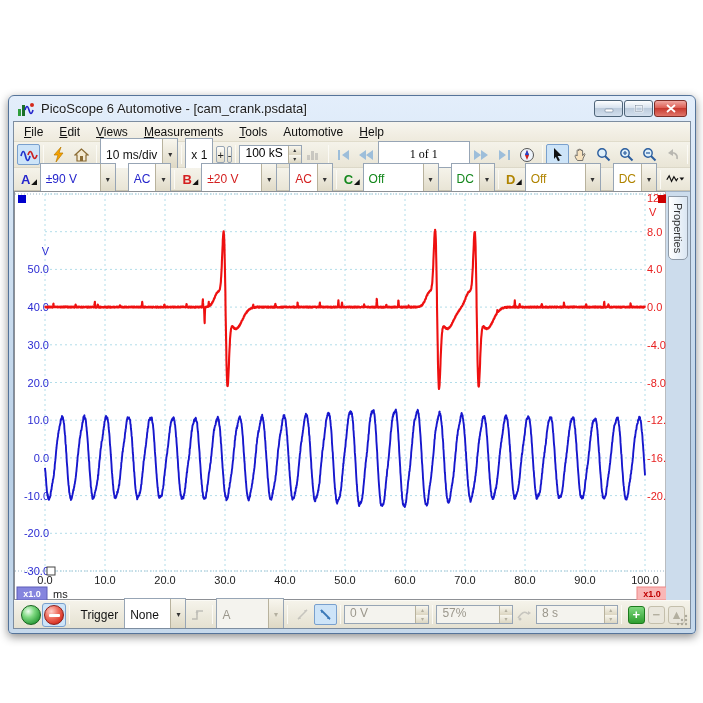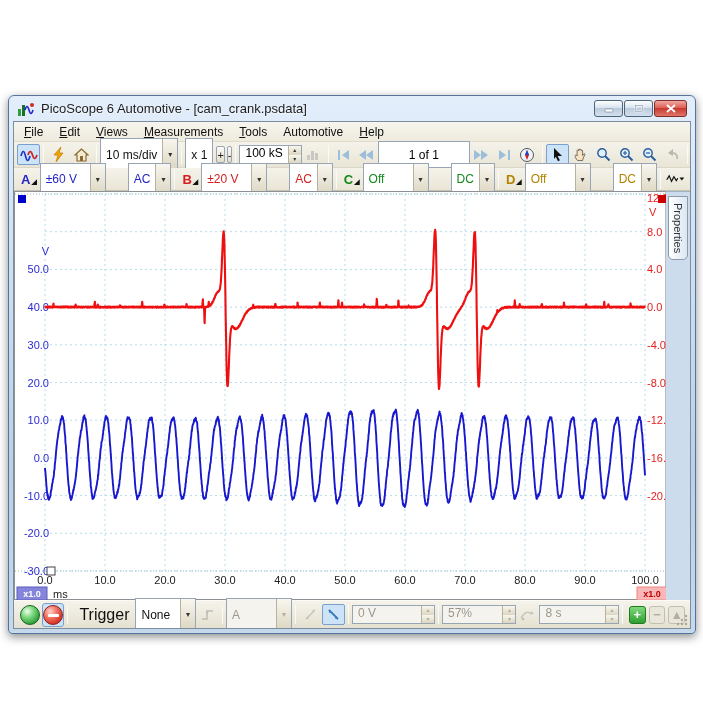--- a/index.html
+++ b/index.html
@@ -36,46 +36,46 @@
   .spin{display:inline-flex;align-items:flex-start;background:#fff;border:1px solid #97a5b5;height:19px;font-size:12px}
   .spin .sv{padding:0 5px;flex:1;white-space:nowrap}
   .spin .sb{width:13px;align-self:stretch;display:flex;flex-direction:column;border-left:1px solid #b8b29d}
   .spin .sb span{flex:1;display:flex;align-items:center;justify-content:center;font-size:6px;line-height:6px;color:#333;
     background:linear-gradient(#f8f6ee,#dcd6c1)}
   .dis2{color:#9b978c!important;background:#f4f3ee!important}
   .dis2 .cb,.dis2 .sb span{color:#b3af9f!important}
   .minibtn{width:16px;height:17px;border:1px solid #97a5b5;background:linear-gradient(#fdfcf8,#e3ddca);
     display:flex;align-items:center;justify-content:center;font-size:11px;color:#222;border-radius:2px}
   .bufferbox{width:92px;height:27px;border:1px solid #97a5b5;background:#fff;text-align:center;font-size:12px;
-    font-family:Liberation Sans, sans-serif;padding:0}
+    font-family:Liberation Serif, serif;padding:0}
   
   .chlabel{font-size:13px;font-weight:bold;margin:0 3px 0 4px;display:flex;align-items:flex-end}
   .chlabel .corner{font-size:7px;color:#111;margin-left:1px;transform:translateY(-1px)}
   .cA{color:#2525cc}.cB{color:#d42020}.cC{color:#13871c}.cD{color:#b08400}
-  .rangecombo{width:102px}.coupcombo{width:46px;margin-left:22px}
+  .rangecombo{width:102px}.coupcombo{width:46px;margin-left:12px}
   .tA .cv{color:#2525cc}.tB .cv{color:#d42020}.tC .cv{color:#13871c}.tD .cv{color:#b08400}
   
   #chartrow{flex:1;display:flex;min-height:0}
   #chartpanel{flex:1;border:1px solid #8d9095;border-right:1px solid #b9bcc0;background:#fff;position:relative}
   #plot{position:absolute;left:0;top:0}
   #sidestrip{width:24px;background:#ccdcec;border-top:1px solid #9fb2c6;position:relative}
   #proptab{position:absolute;left:2px;top:4px;width:20px;height:64px;border:1px solid #8e9aa8;border-radius:0 0 5px 5px;
     background:linear-gradient(90deg,#ffffff,#dbe7f3);display:flex;align-items:center;justify-content:center}
   #proptab span{writing-mode:vertical-rl;font-size:11px;color:#333}
   
   #trigbar{height:28px;display:flex;align-items:center;padding:0 5px;background:linear-gradient(#f5f3ea,#e5e1d1);
     border-top:1px solid #fbfaf5;position:relative}
   .roundwrap{width:26px;height:24px;display:flex;align-items:center;justify-content:center;border:1px solid transparent;border-radius:3px}
   .roundwrap.pressed{background:#cde4f8;border-color:#79a0cd}
   .gobtn{width:20px;height:20px;border-radius:50%;border:1px solid #19631f;
     background:radial-gradient(circle at 35% 30%,#eefcee 0%,#7fd981 35%,#2f9e3c 75%,#1b7027 100%)}
   .stopbtn{width:20px;height:20px;border-radius:50%;border:1px solid #8c1f1a;position:relative;
     background:radial-gradient(circle at 35% 30%,#ffd2cc 0%,#ef6f60 40%,#d42a1c 80%)}
   .stopbtn::after{content:"";position:absolute;left:4px;top:8px;width:11px;height:3px;background:#fff;border-radius:1px}
-  .triglabel{font-size:16px;color:#111;margin:0 6px 0 8px}
+  .triglabel{font-size:12px;color:#111;margin:0 6px 0 8px}
   .sqbtn{width:19px;height:18px;border-radius:3px;display:flex;align-items:center;justify-content:center;
     font-weight:bold;font-size:13px;margin-left:3px}
   .sqbtn.green{background:linear-gradient(#7ed87e,#2f9e2f);border:1px solid #1d7a1d;color:#fff}
   .sqbtn.gray{background:#e9e6dc;border:1px solid #c4bfac;color:#b3af9f}
   #grip{position:absolute;right:1px;bottom:1px;width:14px;height:14px}
   svg{display:block}
 </style>
 </head>
 <body>
 
@@ -237,21 +237,21 @@
       <span class="tbtn">
         </span>
     </div>
 
     <div id="chbar">
       <span class="chlabel cA">
           <span>A</span>
           <span class="corner">◢</span>
         </span>
       <span class="combo rangecombo tA">
-          <span class="cv">±60 V</span>
+          <span class="cv">±90 V</span>
           <span class="cb">▾</span>
         </span>
       <span class="combo coupcombo tA">
           <span class="cv">AC</span>
           <span class="cb">▾</span>
         </span>
       <span class="sep"></span>
       <span class="chlabel cB">
           <span>B</span>
           <span class="corner">◢</span>

